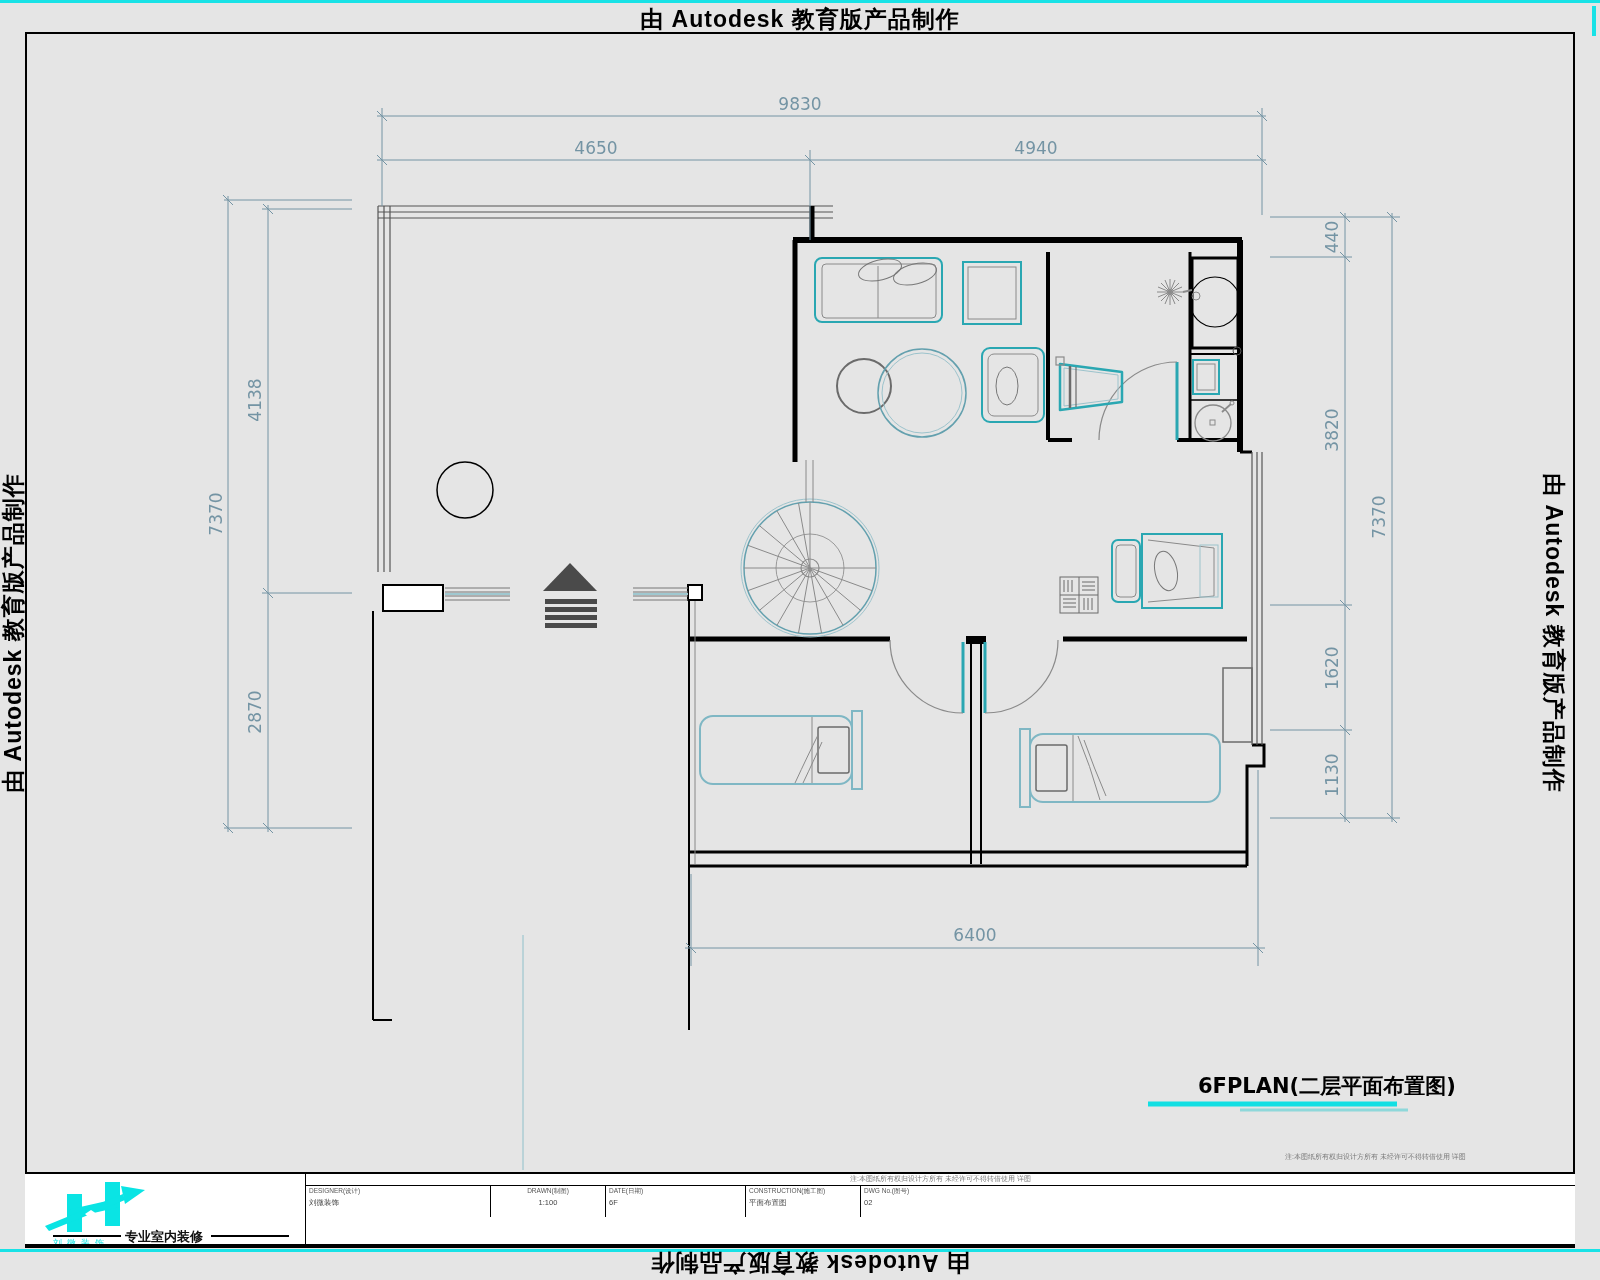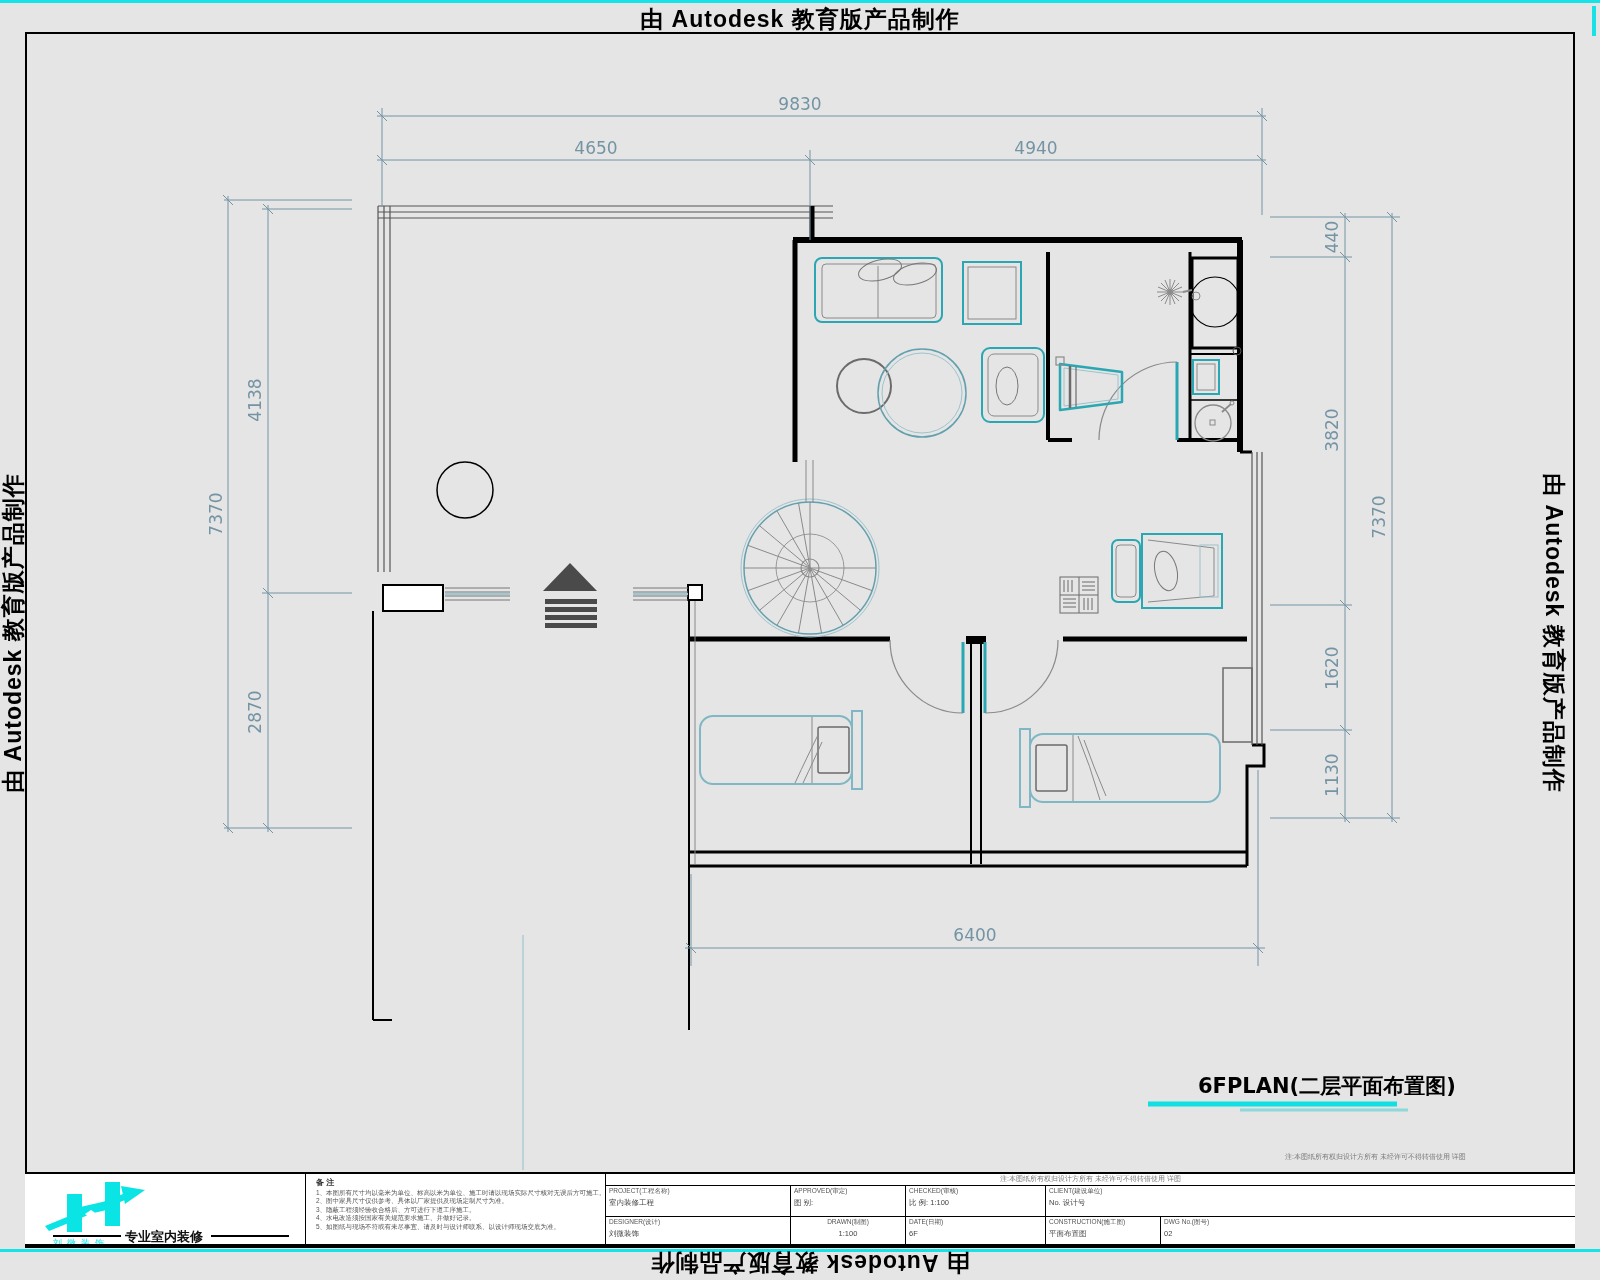--- a/index.html
+++ b/index.html
@@ -356,49 +356,23 @@
         <polygon points="96,12 120,16 100,30" fill="#0ae4e4"></polygon>
         <polygon points="60,40 66,36 72,40 66,45" fill="#fff"></polygon>
         <line x1="28" y1="62" x2="96" y2="62" stroke="#000" stroke-width="2"></line>
         <text x="28" y="72" font-size="9" fill="#0ae4e4" letter-spacing="5">刘微装饰</text>
         <text x="100" y="67" font-size="13" font-weight="bold" fill="#111">专业室内装修</text>
         <line x1="186" y1="62" x2="264" y2="62" stroke="#000" stroke-width="2"></line>
       </svg>
     </div>
 
 
-    <div class="tcell" style="width:300px;">
-      <div class="noteshdr">备 注</div>
-      <div class="noteline">1、本图所有尺寸均以毫米为单位、标高以米为单位、施工时请以现场实际尺寸核对无误后方可施工。</div>
-      <div class="noteline">2、图中家具尺寸仅供参考、具体以厂家提供及现场定制尺寸为准。</div>
-      <div class="noteline">3、隐蔽工程须经验收合格后、方可进行下道工序施工。</div>
-      <div class="noteline">4、水电改造须按国家有关规范要求施工、并做好记录。</div>
-      <div class="noteline">5、如图纸与现场不符或有未尽事宜、请及时与设计师联系、以设计师现场交底为准。</div>
-    </div>
 
     <div class="tcell" style="flex:1;">
       <div class="fstrip">注:本图纸所有权归设计方所有 未经许可不得转借使用 详图</div>
-      <div class="fieldgrid">
-        <div class="fcell" style="width:185px;">
-          <div class="flabel">PROJECT(工程名称)</div>
-          <div class="fvalue">室内装修工程</div>
-        </div>
-        <div class="fcell" style="width:115px;">
-          <div class="flabel">APPROVED(审定)</div>
-          <div class="fvalue">图 别:</div>
-        </div>
-        <div class="fcell" style="width:140px;">
-          <div class="flabel">CHECKED(审核)</div>
-          <div class="fvalue">比 例:  1:100</div>
-        </div>
-        <div class="fcell" style="flex:1;border-right:none;">
-          <div class="flabel">CLIENT(建设单位)</div>
-          <div class="fvalue">No. 设计号</div>
-        </div>
-      </div>
       <div class="fieldgrid" style="height:31px;">
         <div class="fcell" style="width:185px;">
           <div class="flabel">DESIGNER(设计)</div>
           <div class="fvalue">刘微装饰</div>
         </div>
         <div class="fcell" style="width:115px;text-align:center;">
           <div class="flabel">DRAWN(制图)</div>
           <div class="fvalue">1:100</div>
         </div>
         <div class="fcell" style="width:140px;">

